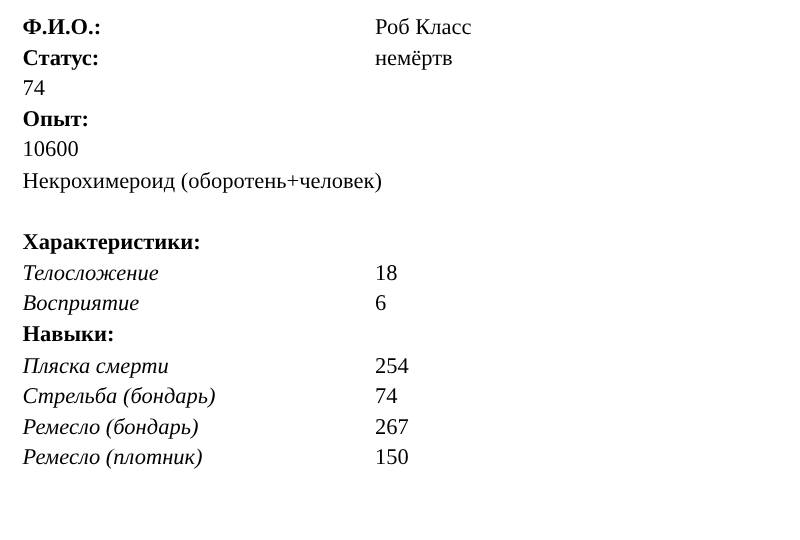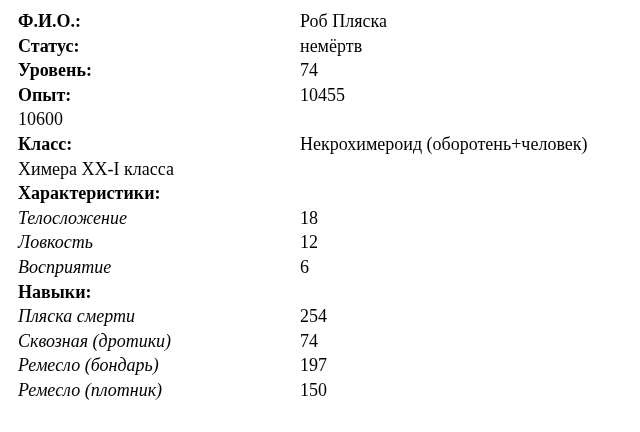--- a/index.html
+++ b/index.html
@@ -40,89 +40,81 @@
     font-weight: normal;
     font-style: normal;
   }
 </style>
 </head>
 <body>
 
 <div class="sheet" id="sheet">
   <div class="row bold-label">
     <span class="label">Ф.И.О.:</span>
-    <span class="value">Роб Пляска</span>
+    <span class="value">Роб Класс</span>
   </div>
 
   <div class="row bold-label">
     <span class="label">Статус:</span>
     <span class="value">немёртв</span>
   </div>
 
   <div class="row bold-label">
-    <span class="label">Уровень:</span>
     <span class="value">74</span>
   </div>
 
   <div class="row bold-label">
     <span class="label">Опыт:</span>
-    <span class="value">10455</span>
   </div>
 
   <div class="row bold-label">
     <span class="value">10600</span>
   </div>
 
   <div class="row bold-label">
-    <span class="label">Класс:</span>
     <span class="value">Некрохимероид (оборотень+человек)</span>
   </div>
 
   <div class="row bold-label">
-    <span class="value">Химера XX-I класса</span>
   </div>
 
   <div class="row bold-label">
     <span class="label">Характеристики:</span>
     <span class="value"></span>
   </div>
 
   <div class="row italic">
     <span class="label">Телосложение</span>
     <span class="value">18</span>
   </div>
 
-  <div class="row italic">
-    <span class="label">Ловкость</span>
-    <span class="value">12</span>
-  </div>
 
   <div class="row italic">
     <span class="label">Восприятие</span>
     <span class="value">6</span>
   </div>
 
 
   <div class="row bold-label">
     <span class="label">Навыки:</span>
     <span class="value"></span>
   </div>
 
   <div class="row italic">
     <span class="label">Пляска смерти</span>
     <span class="value">254</span>
   </div>
 
   <div class="row italic">
-    <span class="label">Сквозная (дротики)</span>
+    <span class="label">Стрельба (бондарь)</span>
     <span class="value">74</span>
   </div>
 
   <div class="row italic">
     <span class="label">Ремесло (бондарь)</span>
-    <span class="value">197</span>
+    <span class="value">267</span>
   </div>
 
   <div class="row italic">
     <span class="label">Ремесло (плотник)</span>
     <span class="value">150</span>
   </div>
 </div>
 
 </body></html>

